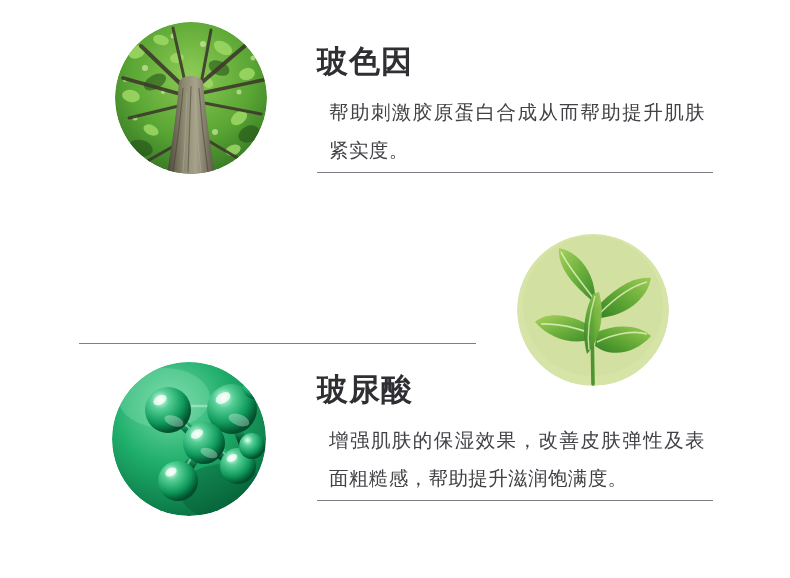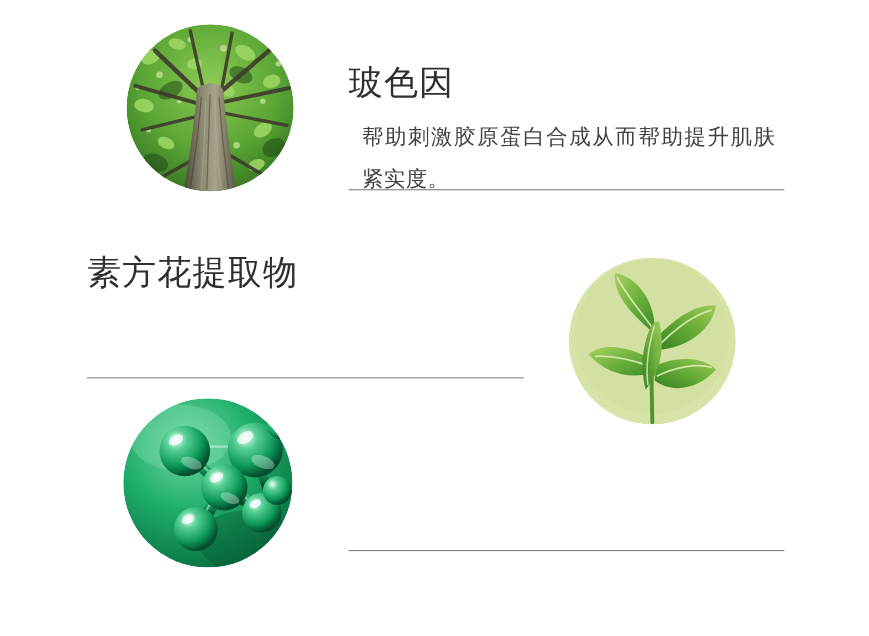--- a/index.html
+++ b/index.html
@@ -42,22 +42,22 @@
 
   
   .text-col {
     position: absolute;
   }
   .ingredient-title {
     font-size: 31px;
     line-height: 38px;
     color: #2f2f33;
     letter-spacing: 1px;
-    margin: 16px 0 10px 0;
-    font-weight: 400;
+    margin: 3px 0 10px 0;
+    font-weight: 700;
     white-space: nowrap;
   }
   .ingredient-desc {
     font-size: 19.5px;
     line-height: 38px;
     color: #414146;
     letter-spacing: 0.4px;
     margin: 12px;
     text-align: justify;
     text-justify: inter-ideograph;
@@ -175,21 +175,20 @@
       <h2 class="ingredient-title">玻色因</h2>
       <p class="ingredient-desc">帮助刺激胶原蛋白合成从而帮助提升肌肤紧实度。</p>
     </div>
 
     <div class="divider" id="divider-1"></div>
   </div>
 
   <div class="ingredient-block">
 
     <div class="text-col" id="text-2">
-      <h2 class="ingredient-title">素方花提取物</h2>
     </div>
 
     <div class="media-circle" id="circle-leaf">
       <svg viewBox="0 0 152 152" xmlns="http://www.w3.org/2000/svg" aria-hidden="true">
         <defs>
           <clipPath id="clipLeaf">
               <circle cx="76" cy="76" r="76"></circle>
             </clipPath>
           <linearGradient id="lfA" x1="0" y1="0" x2="1" y2="1">
             <stop offset="0%" stop-color="#a9d15f"></stop>
@@ -293,18 +292,20 @@
           <g fill="#ffffff" opacity="0.32">
             <ellipse cx="62" cy="59" rx="10" ry="5" transform="rotate(20 62 59)"></ellipse>
             <ellipse cx="127" cy="58" rx="11" ry="5.5" transform="rotate(20 127 58)"></ellipse>
             <ellipse cx="97" cy="91" rx="9" ry="4.5" transform="rotate(20 97 91)"></ellipse>
           </g>
         </g>
       </svg>
     </div>
 
     <div class="text-col" id="text-3">
+      <h2 class="ingredient-title">玻尿酸</h2>
+      <p class="ingredient-desc">增强肌肤的保湿效果，改善皮肤弹性及表面粗糙感，帮助提升滋润饱满度。</p>
     </div>
 
     <div class="divider" id="divider-3"></div>
   </div>
 
 </div>
 
 </body></html>

